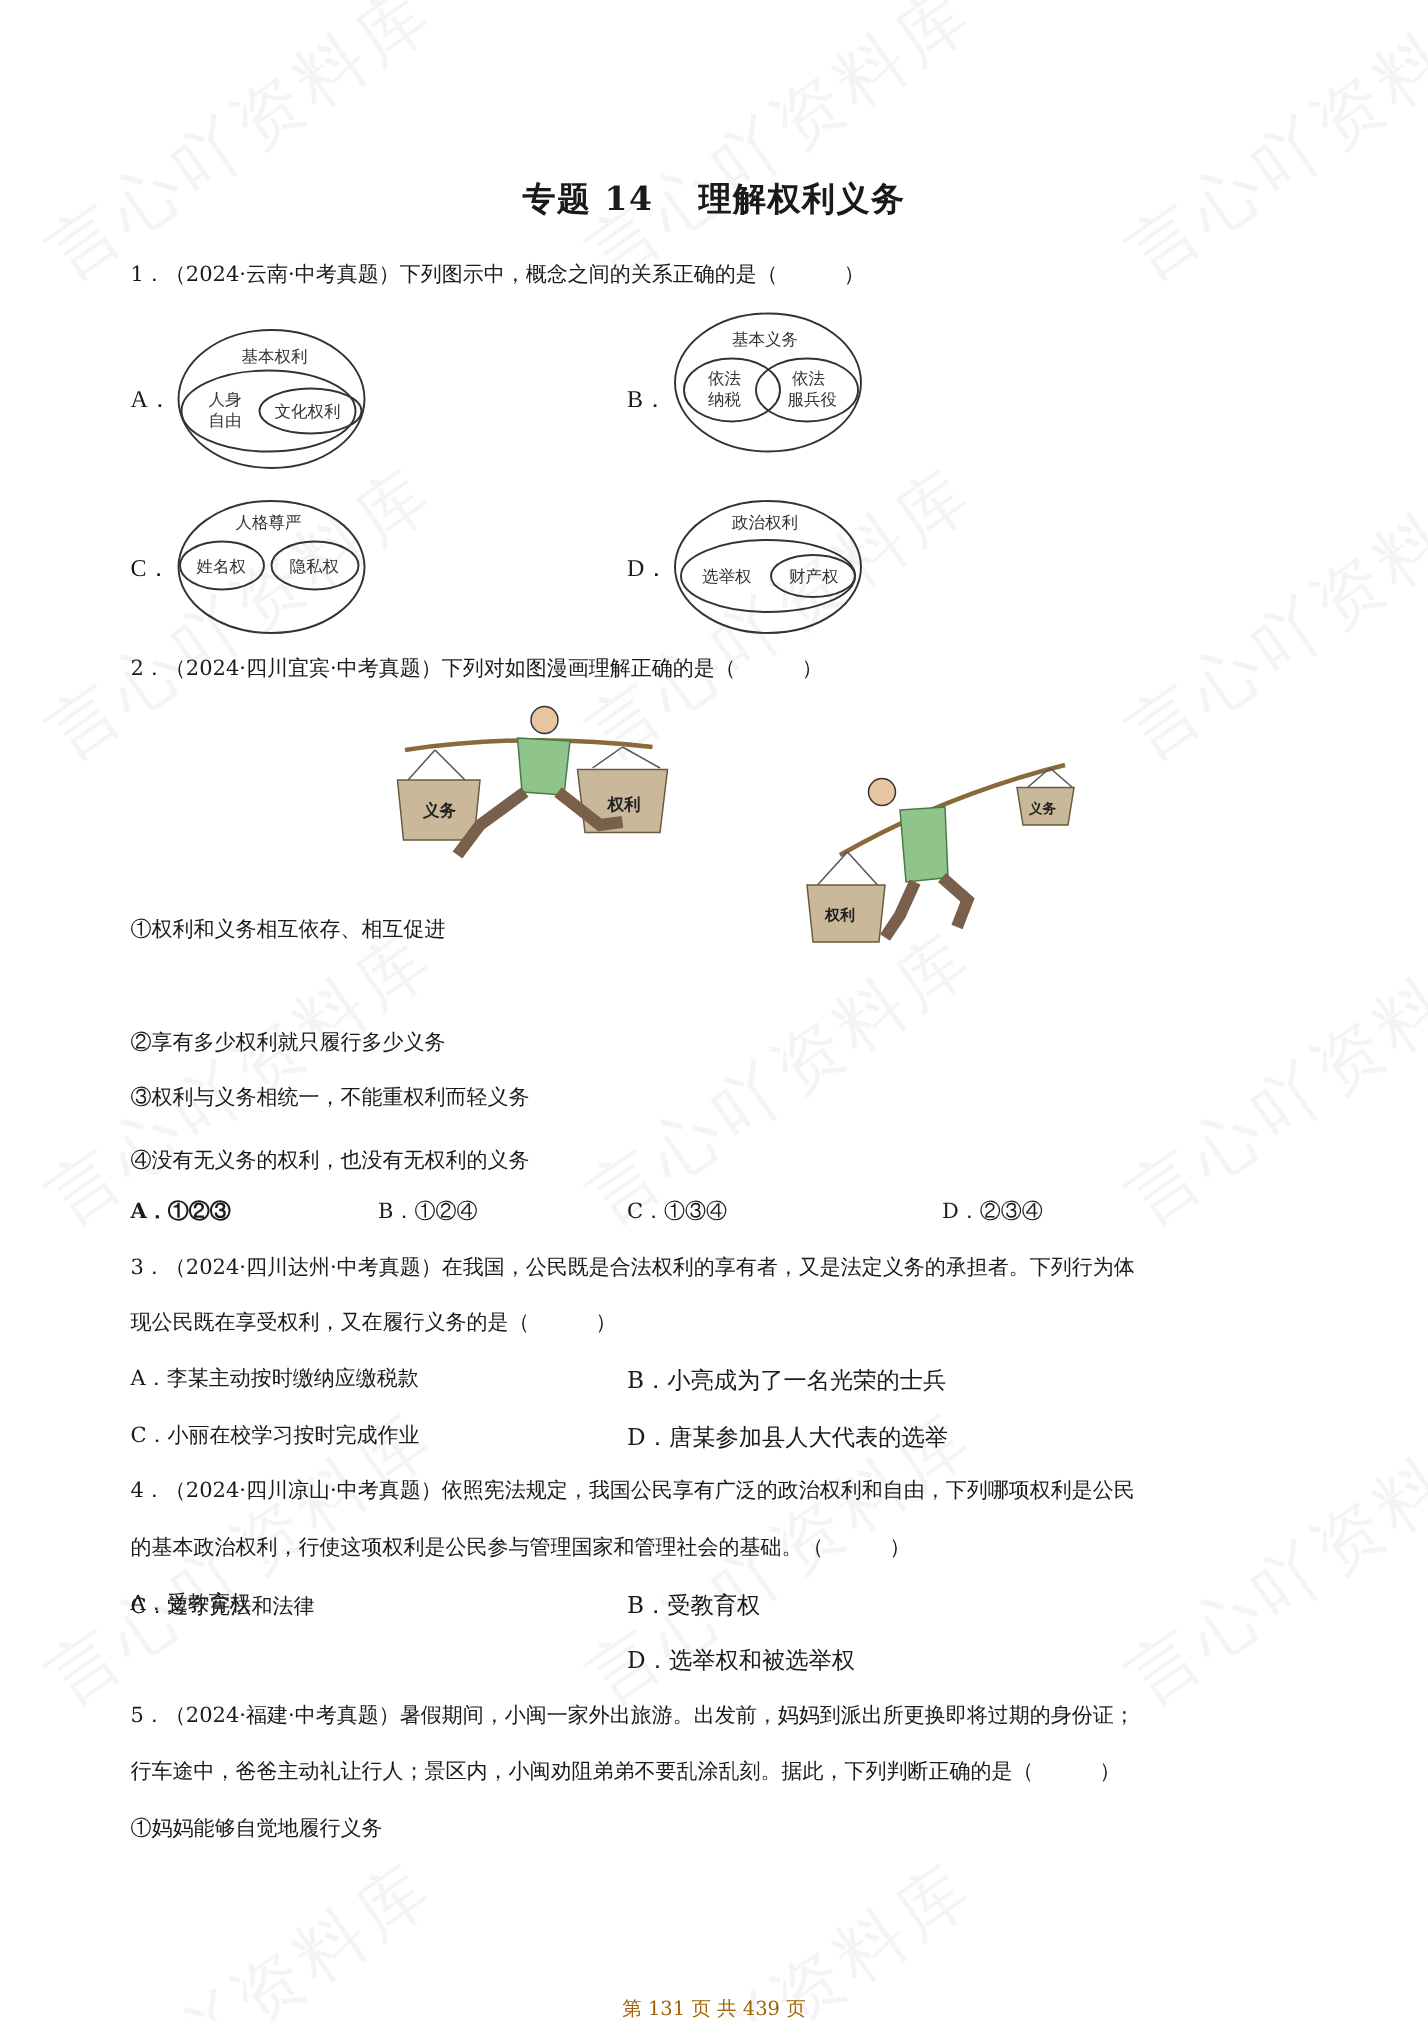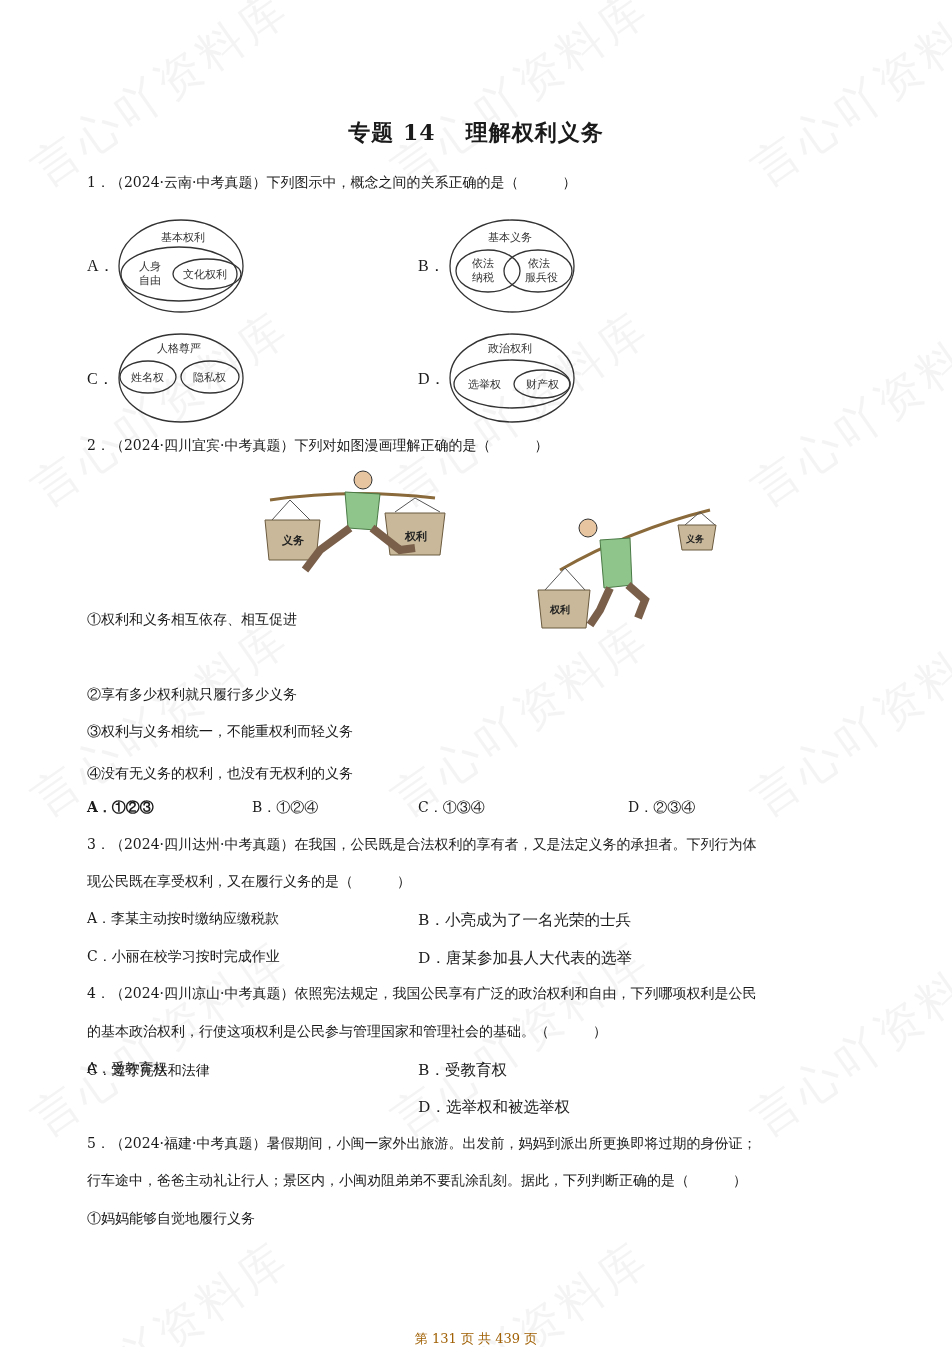--- a/index.html
+++ b/index.html
@@ -53,21 +53,21 @@
     <ellipse cx="64" cy="58" rx="58" ry="27" fill="none" stroke="#333" stroke-width="1.3"></ellipse>
     <ellipse cx="92" cy="58" rx="34" ry="15" fill="none" stroke="#333" stroke-width="1.3"></ellipse>
     <text x="46" y="25">基本权利</text>
     <text x="24" y="54">人身</text>
     <text x="24" y="68">自由</text>
     <text x="68" y="62">文化权利</text>
   </svg>
 </div>
 
 <div class="optlab" style="left:418px;top:256px;">B．</div>
-<div class="venn" style="left:446px;top:216px;text-align:center;">
+<div class="venn" style="left:446px;top:205px;text-align:center;">
   <svg width="135" height="100" viewBox="0 0 135 100">
     <ellipse cx="66" cy="50" rx="62" ry="46" fill="none" stroke="#333" stroke-width="1.3"></ellipse>
     <ellipse cx="42" cy="55" rx="32" ry="21" fill="none" stroke="#333" stroke-width="1.3"></ellipse>
     <ellipse cx="92" cy="55" rx="34" ry="21" fill="none" stroke="#333" stroke-width="1.3"></ellipse>
     <text x="42" y="25">基本义务</text>
     <text x="26" y="51">依法</text>
     <text x="26" y="65">纳税</text>
     <text x="82" y="51">依法</text>
     <text x="79" y="65">服兵役</text>
   </svg>

